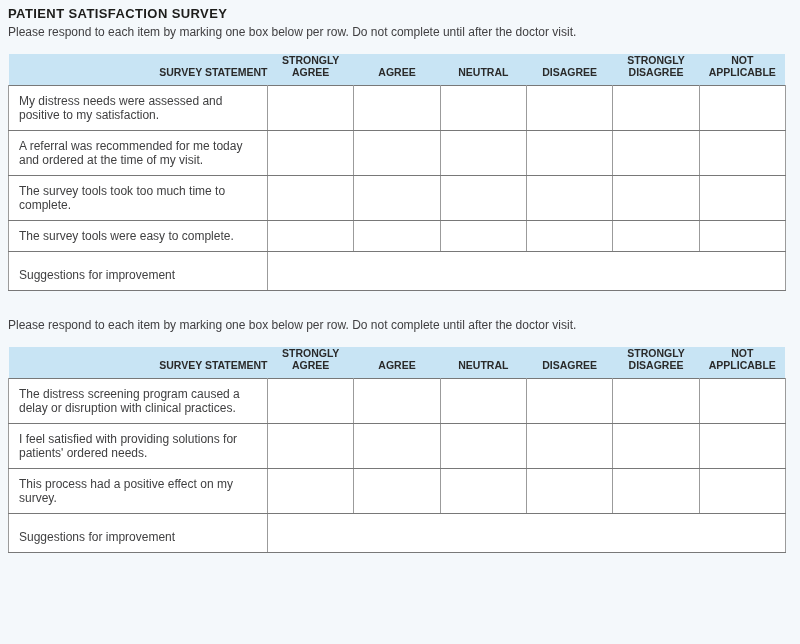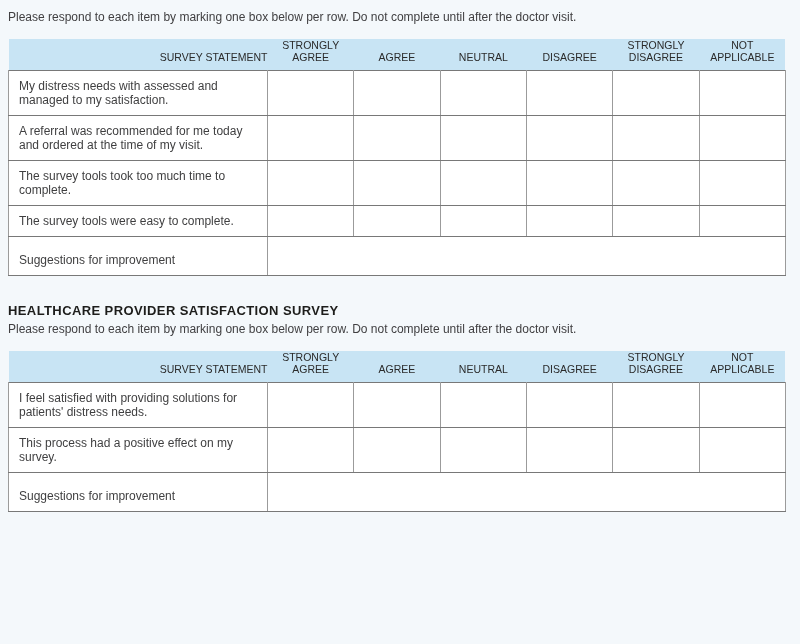--- a/index.html
+++ b/index.html
@@ -37,21 +37,21 @@
   }
   col.col-statement { width: 259px; }
   col.col-option { width: 86.33px; }
 
   thead th {
     background: var(--header-bg, #c8e4f4);
     border: none;
     height: 24px;
     vertical-align: bottom;
     font-size: 10.5px;
-    font-weight: normal;
+    font-weight: bold;
     color: #2a2a2a;
     line-height: 12px;
     padding-bottom: 7px;
     white-space: pre-line;
     text-align: center;
   }
   thead th.statement-head {
     text-align: right;
     padding-left: 10px;
   }
@@ -74,20 +74,21 @@
     cursor: pointer;
   }
   tr.suggestions-row td.statement-cell { padding-top: 16px; padding-bottom: 8px; }
 </style>
 </head>
 <body>
 
 <div class="page">
 
   <section class="survey-section">
+    <h2 class="survey-title">PATIENT SATISFACTION SURVEY</h2>
     <p class="survey-instructions">Please respond to each item by marking one box below per row. Do not complete until after the doctor visit.</p>
 
     <table class="survey-table">
       <colgroup>
         <col class="col-statement">
         <col class="col-option">
           <col class="col-option">
           <col class="col-option">
         <col class="col-option">
           <col class="col-option">
@@ -102,21 +103,21 @@
           <th>NEUTRAL</th>
           <th>DISAGREE</th>
           <th>STRONGLY
 DISAGREE</th>
           <th>NOT
 APPLICABLE</th>
         </tr>
       </thead>
       <tbody>
         <tr>
-          <td class="statement-cell">My distress needs with assessed and managed to my satisfaction.</td>
+          <td class="statement-cell">My distress needs were assessed and positive to my satisfaction.</td>
           <td class="answer-cell"></td>
           <td class="answer-cell"></td>
           <td class="answer-cell"></td>
           <td class="answer-cell"></td>
           <td class="answer-cell"></td>
           <td class="answer-cell"></td>
         </tr>
         <tr>
           <td class="statement-cell">A referral was recommended for me today and ordered at the time of my visit.</td>
           <td class="answer-cell"></td>
@@ -146,21 +147,20 @@
         </tr>
         <tr class="suggestions-row">
           <td class="statement-cell">Suggestions for improvement</td>
           <td class="suggestions-input-cell" colspan="6"></td>
         </tr>
       </tbody>
     </table>
   </section>
 
   <section class="survey-section">
-    <h2 class="survey-title">HEALTHCARE PROVIDER SATISFACTION SURVEY</h2>
     <p class="survey-instructions">Please respond to each item by marking one box below per row. Do not complete until after the doctor visit.</p>
 
     <table class="survey-table">
       <colgroup>
         <col class="col-statement">
         <col class="col-option">
           <col class="col-option">
           <col class="col-option">
         <col class="col-option">
           <col class="col-option">
@@ -175,21 +175,30 @@
           <th>NEUTRAL</th>
           <th>DISAGREE</th>
           <th>STRONGLY
 DISAGREE</th>
           <th>NOT
 APPLICABLE</th>
         </tr>
       </thead>
       <tbody>
         <tr>
-          <td class="statement-cell">I feel satisfied with providing solutions for patients' distress needs.</td>
+          <td class="statement-cell">The distress screening program caused a delay or disruption with clinical practices.</td>
+          <td class="answer-cell"></td>
+          <td class="answer-cell"></td>
+          <td class="answer-cell"></td>
+          <td class="answer-cell"></td>
+          <td class="answer-cell"></td>
+          <td class="answer-cell"></td>
+        </tr>
+        <tr>
+          <td class="statement-cell">I feel satisfied with providing solutions for patients' ordered needs.</td>
           <td class="answer-cell"></td>
           <td class="answer-cell"></td>
           <td class="answer-cell"></td>
           <td class="answer-cell"></td>
           <td class="answer-cell"></td>
           <td class="answer-cell"></td>
         </tr>
         <tr>
           <td class="statement-cell">This process had a positive effect on my survey.</td>
           <td class="answer-cell"></td>

